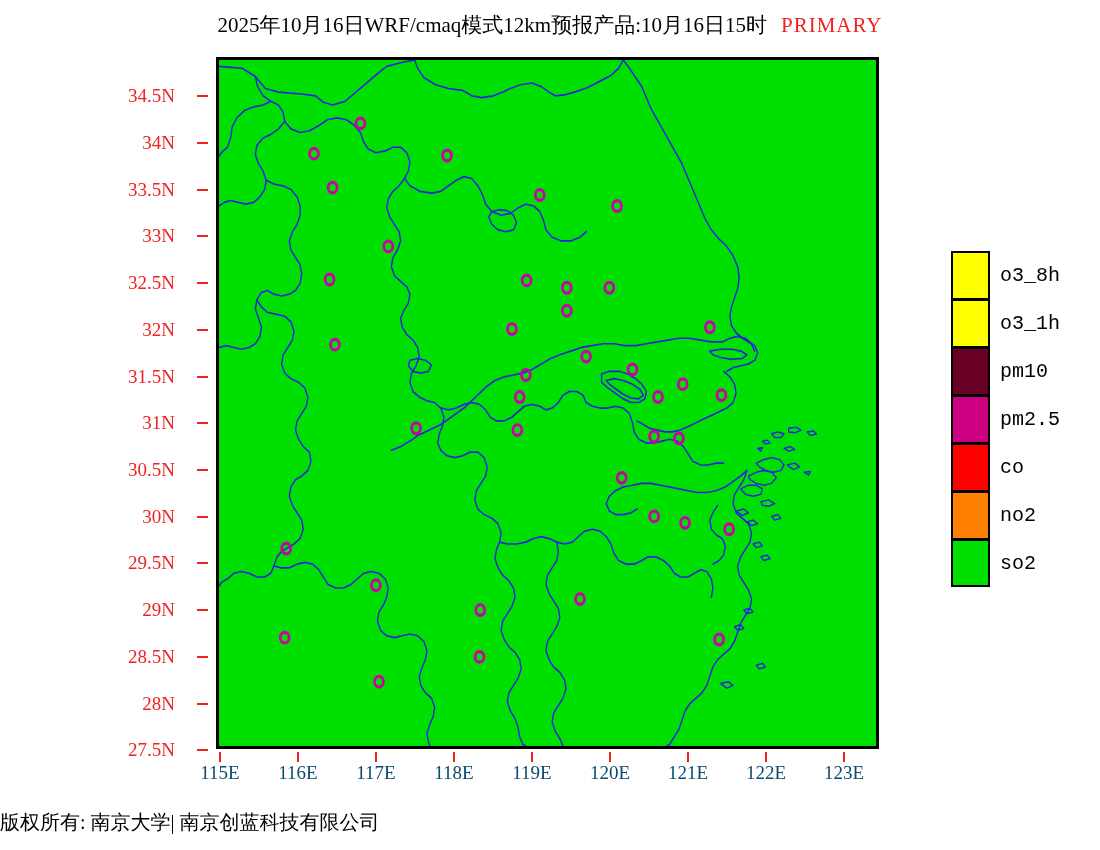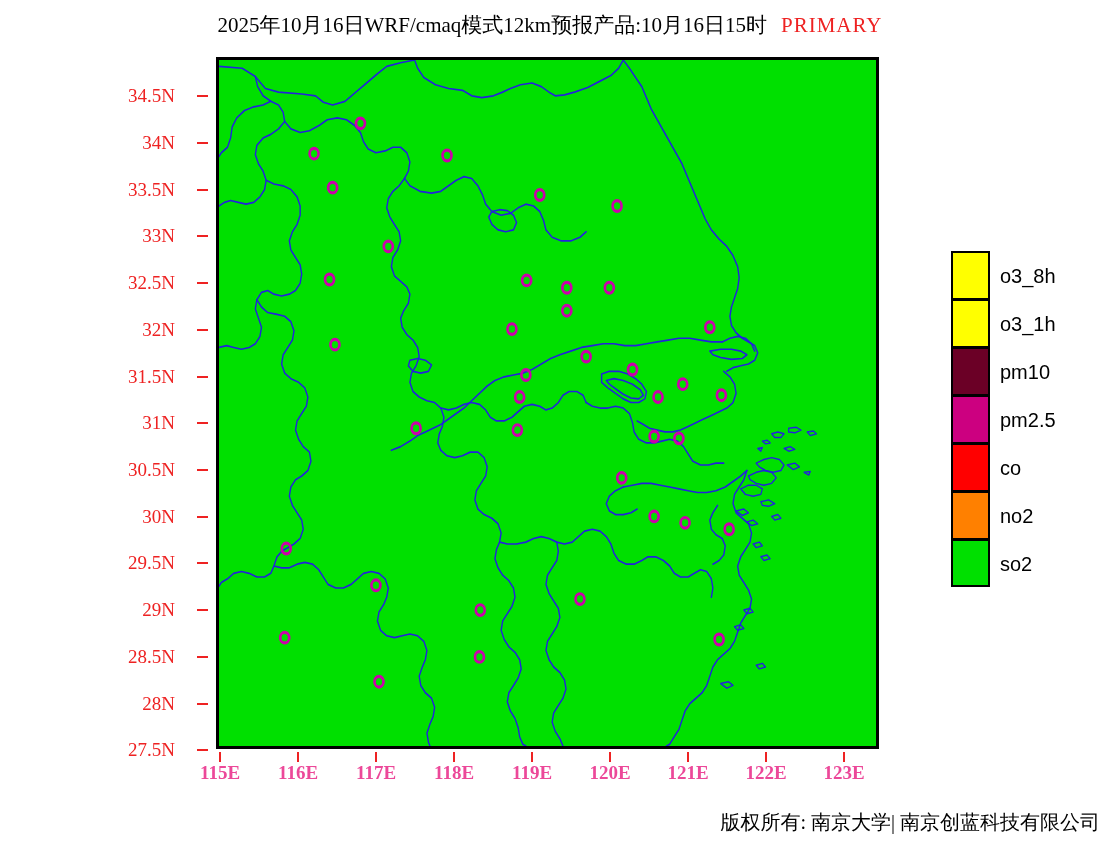--- a/index.html
+++ b/index.html
@@ -43,21 +43,21 @@
     color:#ee2222;font-size:19px;line-height:19px;white-space:nowrap;
   }
   .ytick-mark{
     position:absolute;right:8px;top:-1px;
     width:11px;height:2px;background:#ee2222;
   }
   .xtick-wrap{position:absolute;top:749px;height:0;width:0;}
   .xtick-wrap span{
     position:absolute;left:0;top:14px;
     transform:translateX(-50%);
-    color:#ec4899;font-size:19px;line-height:19px;white-space:nowrap;font-weight:bold;
+    color:#0c4a6e;font-size:19px;line-height:19px;white-space:nowrap;
   }
   .xtick-mark{
     position:absolute;left:-1px;top:3px;
     width:2px;height:10px;background:#ee2222;
   }
 
   
   #legend{
     position:absolute;
     left:951px;top:251px;
@@ -71,28 +71,28 @@
     width:39px;height:48px;
     border:2px solid #000000;
     border-bottom-width:1px;
     box-sizing:border-box;
   }
   .legend-row:last-child .legend-sw{border-bottom-width:2px;}
   .legend-lb{
     position:absolute;left:49px;top:14px;
     font-size:20px;line-height:22px;
     color:#000000;white-space:nowrap;
-    font-family:Liberation Sans, sans-serif;
+    font-family:Liberation Mono, monospace;
   }
 
   
   #footer{
     position:absolute;
     left:0;top:810px;width:1100px;
-    text-align:right;
+    text-align:left;
     font-size:20px;line-height:24px;
     color:#000000;white-space:nowrap;
     font-family:"Liberation Serif","DejaVu Serif",serif;
   }
 </style>
 </head>
 <body>
 
 <div id="root">
 

